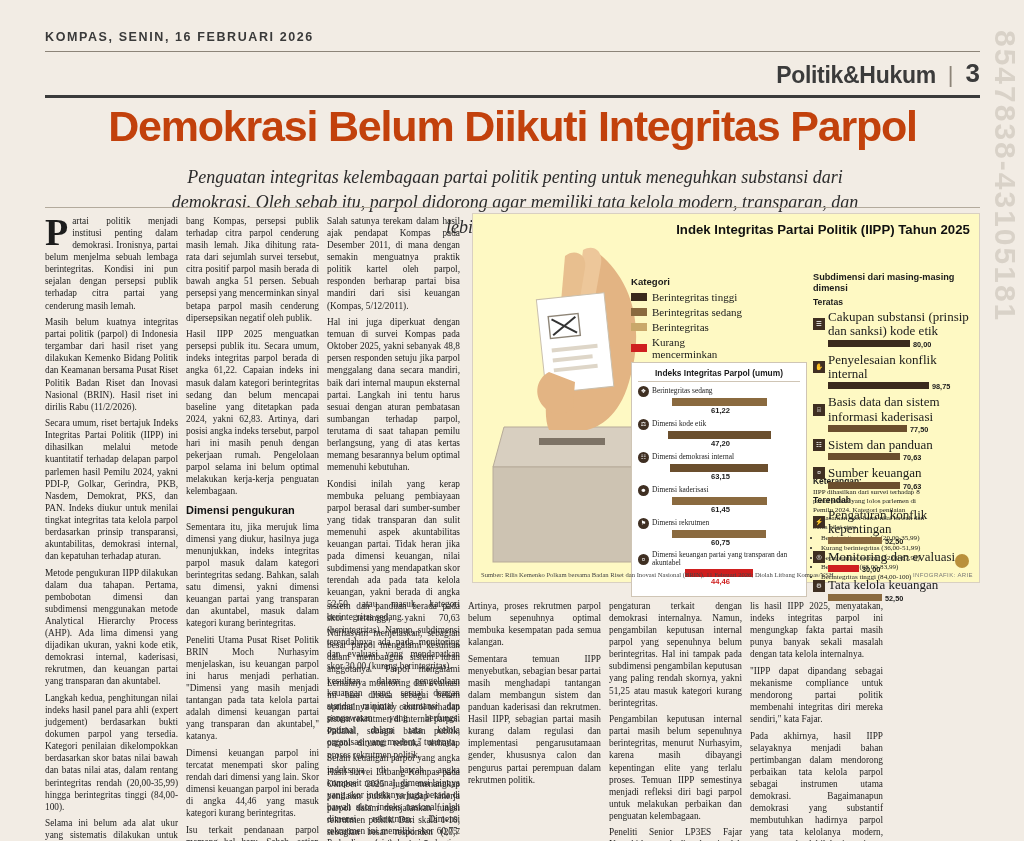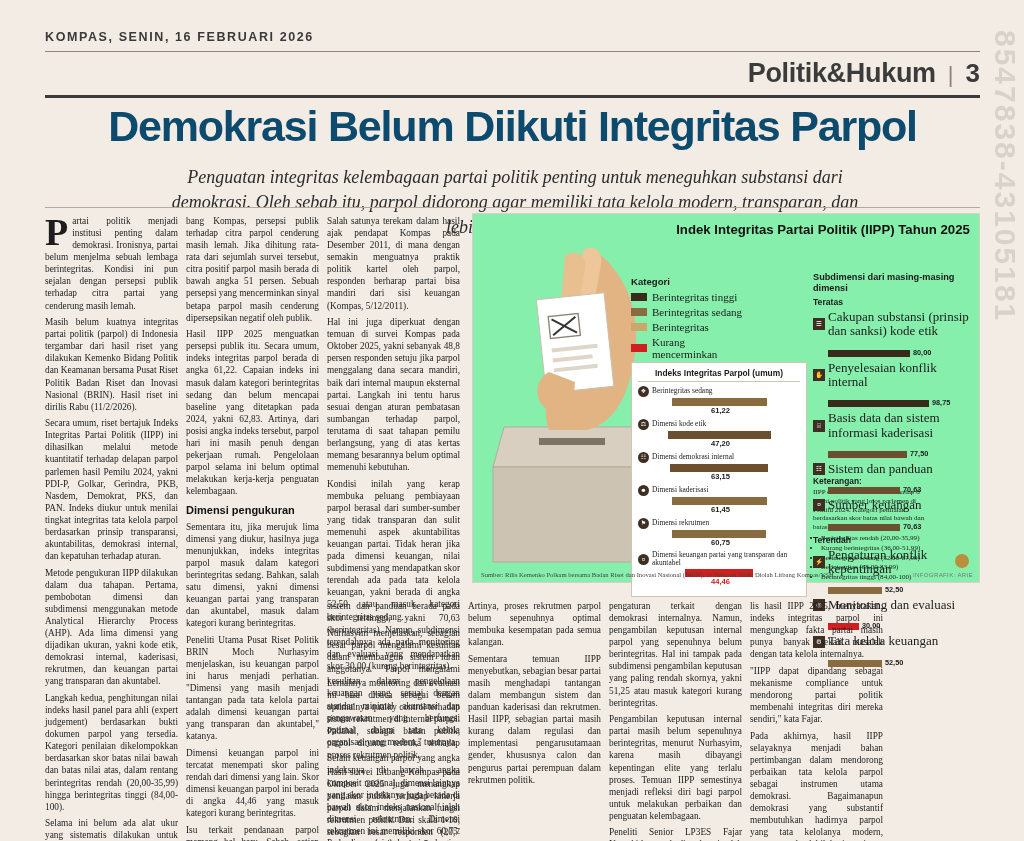--- a/index.html
+++ b/index.html
@@ -35,41 +35,41 @@
   }
   .mast-rule {
     border-top:1px solid #8c8478; margin-top:7px;
   }
   .mast-row {
     display:flex; align-items:flex-end; justify-content:flex-end;
     padding-top:6px;
   }
   .mast-section {
     font-family:"Liberation Sans", sans-serif;
-    font-size:27px; font-weight:700; color:#3b3b3b;
+    font-size:23px; font-weight:700; color:#3b3b3b;
     letter-spacing:-0.3px;
   }
   .mast-div {
     margin:0 12px 1px 12px; color:#8c8478; font-size:22px;
     font-family:"Liberation Sans", sans-serif;
   }
   .mast-page {
     font-family:"Liberation Sans", sans-serif;
     font-size:26px; font-weight:700; color:#3b3b3b;
   }
   .mast-rule2 { border-top:3px solid #3b3b3b; margin-top:6px; }
 
   .headline {
     position:absolute; left:45px; top:104px; width:935px;
     font-family:"Liberation Sans", sans-serif;
     font-weight:700;
     font-size:43px;
     line-height:1.04;
     letter-spacing:-1.2px;
-    color:#0c4a6e;
+    color:#c2410c;
     text-align:center;
   }
   .standfirst {
     position:absolute; left:170px; top:165px; width:690px;
     font-style:italic;
     font-size:18px;
     line-height:1.38;
     text-align:center;
     color:#2b2b2b;
   }
@@ -97,21 +97,21 @@
     font-family:"Liberation Serif", serif;
     font-size:38px;
     line-height:0.78;
     font-weight:700;
     padding:3px 4px 0 0;
   }
 
   
   .info {
     position:absolute; left:472px; top:213px; width:508px; height:370px;
-    background:#86efac;
+    background:#fef9c3;
     border:1px solid #d9d0c2;
   }
   .info-title {
     position:absolute; left:200px; top:8px; width:300px;
     text-align:center;
     font-family:"Liberation Sans", sans-serif;
     font-size:13.2px; font-weight:700; line-height:1.22; color:#111;
   }
   .hand-wrap {
     position:absolute; left:6px; top:8px; width:190px; height:352px;
@@ -176,21 +176,21 @@
     font-size:8.6px; font-weight:700; margin:4px 0 3px 0;
   }
   .sub-item { margin-bottom:4px; }
   .sub-top { display:flex; align-items:center; }
   .sub-ic {
     width:12px; height:12px; background:#3f2f22; color:#fff;
     font-size:6.5px; line-height:12px; text-align:center; margin-right:3px;
     flex:0 0 auto; font-family:"Liberation Sans", sans-serif;
   }
   .sub-lb { font-size:13px; line-height:1.1; }
-  .sub-bar { display:flex; align-items:flex-end; margin-top:9px; margin-left:15px; }
+  .sub-bar { display:flex; align-items:flex-start; margin-top:1px; margin-left:15px; }
   .sub-fill { height:7px; }
   .sub-val { font-family:"Liberation Sans", sans-serif; font-size:7.3px; font-weight:700; margin-left:3px; }
 
   .info-src {
     position:absolute; left:8px; bottom:4px; width:420px;
     font-size:6.6px; color:#444;
   }
   .info-credit {
     position:absolute; right:6px; bottom:4px;
     font-family:"Liberation Sans", sans-serif;

